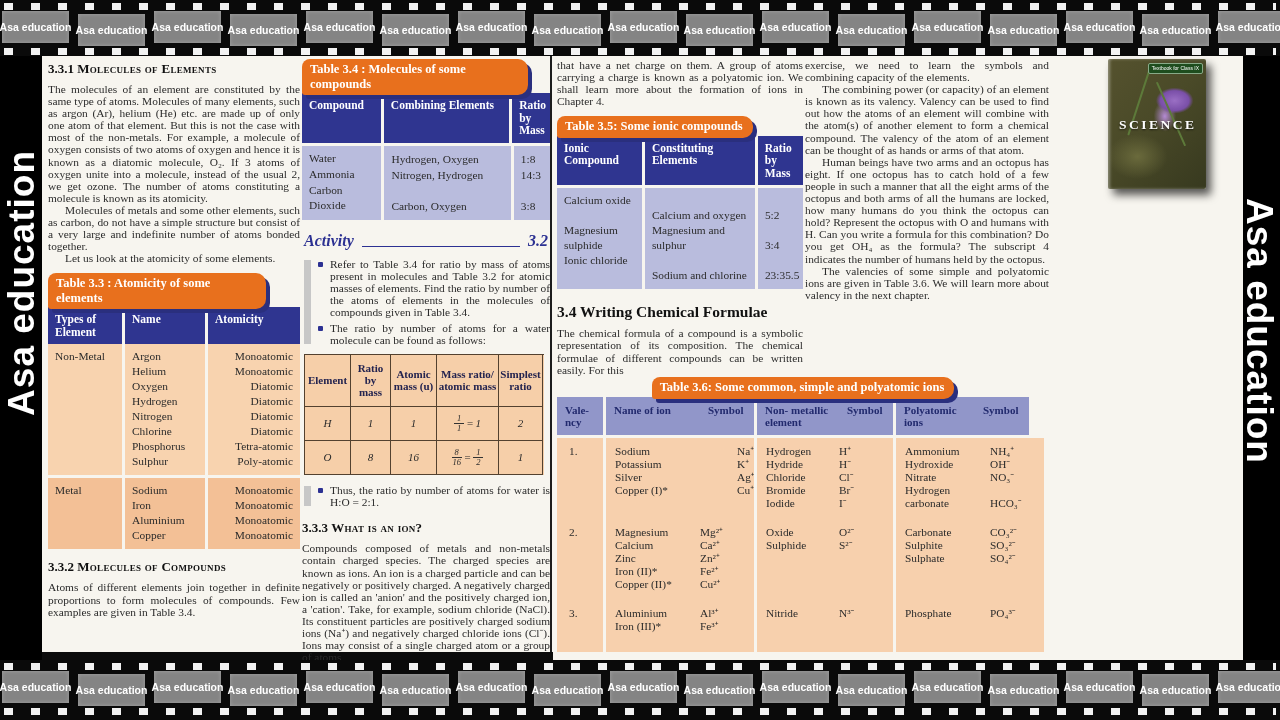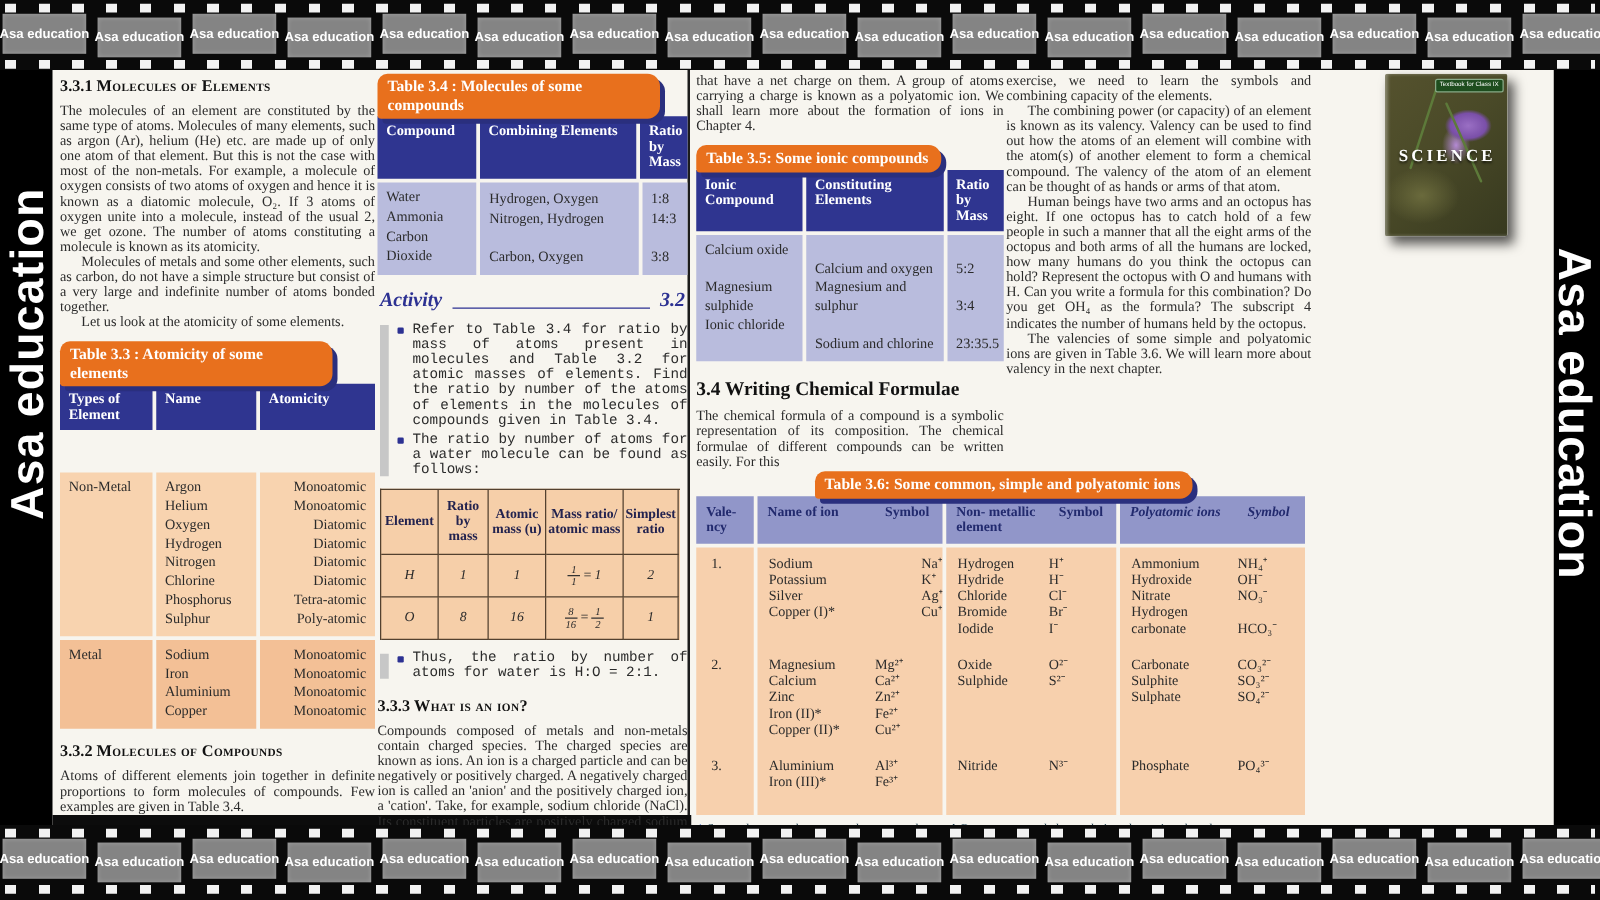--- a/index.html
+++ b/index.html
@@ -53,40 +53,40 @@
   .thead { display:flex; gap:3px; margin-top:-2px; position:relative; z-index:1; }
   .thead .hc { background:#2f3590; color:#fff; font-weight:bold; font-size:11.5px;
     line-height:12.5px; padding:6px 4px 6px 7px; }
   .tbody { display:flex; gap:3px; margin-top:3px; }
   .tgroup { display:flex; gap:3px; margin-bottom:3px; }
   .cellcol { padding:5px 2px 6px 7px; }
   .line { font-size:11.4px; line-height:15px; }
 
   
   .t33 .w-type{width:74px;} .t33 .w-name{width:80px;} .t33 .w-atom{width:92px;}
-  .t33 .g0 .cellcol{ background:#f8d3af;margin-top:34px; }
+  .t33 .g0 .cellcol{ background:#f8d3af; }
   .t33 .g1 .cellcol{ background:#f3c096; }
   .t33 .w-atom .line{ text-align:right; padding-right:5px; }
 
   
   .t34 .w-comp{width:84px;} .t34 .w-elem{width:134px;} .t34 .w-ratio{width:38px;}
   .t34 .cellcol{ background:#b9bcdd; }
   .cell-h { display:flex; align-items:flex-start; }
   .cell-h.bot { align-items:flex-end;font-family:Liberation Serif, serif; }
 
   
   .t35 .w-comp{width:91px;} .t35 .w-elem{width:118px;} .t35 .w-ratio{width:48px;}
   .t35 .cellcol{ background:#b9bcdd; }
 
   
   .act-head { display:flex; align-items:flex-end; color:#2c3192; margin:12px 2px 8px 2px; }
   .act-word { font-style:italic; font-weight:bold; font-size:16px; }
   .act-rule { flex:1; border-bottom:1.6px solid #2c3192; margin:0 8px 3px 8px; }
   .act-num { font-style:italic; font-weight:bold; font-size:16px; }
-  .act-wrap { position:relative; padding-left:16px;font-family:Liberation Mono, monospace; }
+  .act-wrap { position:relative; padding-left:16px; }
   .act-wrap::before { content:''; position:absolute; left:2px; top:2px; bottom:2px;
     width:7px; background:#c7c7c7; }
   .act-item { display:flex; gap:7px; margin-bottom:3px; }
   .sq { flex:none; width:5px; height:5px; background:#2c3192; margin-top:4px; border-radius:1px; }
   .act-text { font-size:11.4px; line-height:12.2px; text-align:justify; }
 
   
   .rt { margin:8px 0 0 2px; border-top:1.5px solid #53412f; border-left:1.5px solid #53412f;
     width:240px; background:#f6cfa9; }
   .rt-row { display:flex; }
@@ -102,21 +102,21 @@
   .frac .fn { display:block; border-bottom:1px solid #333; padding:0 3px; }
   .frac .fd { display:block; }
   .eq { margin:0 2px; }
 
   
   .t36-wrap { position:absolute; left:515px; top:322px; width:492px; }
   .t36-tabrow { text-align:center; }
   .t36-head { display:flex; gap:3px; margin-top:-2px; }
   .t36-hsec { background:#9196c9; display:flex; padding:5px 0 5px 0; }
   .t36-hc { color:#222a6e; font-weight:bold; font-size:11px; line-height:12px; padding:2px 4px 2px 8px; }
-  .hs0{width:46px;} .hs1{width:148px;} .hs2{width:136px;} .hs3{width:148px;font-style:italic;}
+  .hs0{width:46px;} .hs1{width:148px;} .hs2{width:136px;} .hs3{width:133px;}
   .hc-name{flex:1;} .hc-sym{width:54px;}
   .t36-body { display:flex; gap:3px; margin-top:3px; }
   .t36-sec { background:#f7d0ad; display:flex; padding:7px 0 4px 0; }
   .sv{width:46px;} .s1{width:148px;} .s2{width:136px;} .s3{width:148px;}
   .t36-col.tn{flex:1; padding-left:9px;} .t36-col.ts{width:54px;}
   .sv .t36-col{flex:1; padding-left:12px;}
   .t36-block { margin-bottom:13px; overflow:hidden; }
   .t36-line { font-size:11.3px; line-height:13.2px; height:13.2px; }
   .footnote { margin-top:5px; font-style:italic; font-size:10.8px; color:#2b4a58; }
   .footnote .star { color:#2255cc; }

